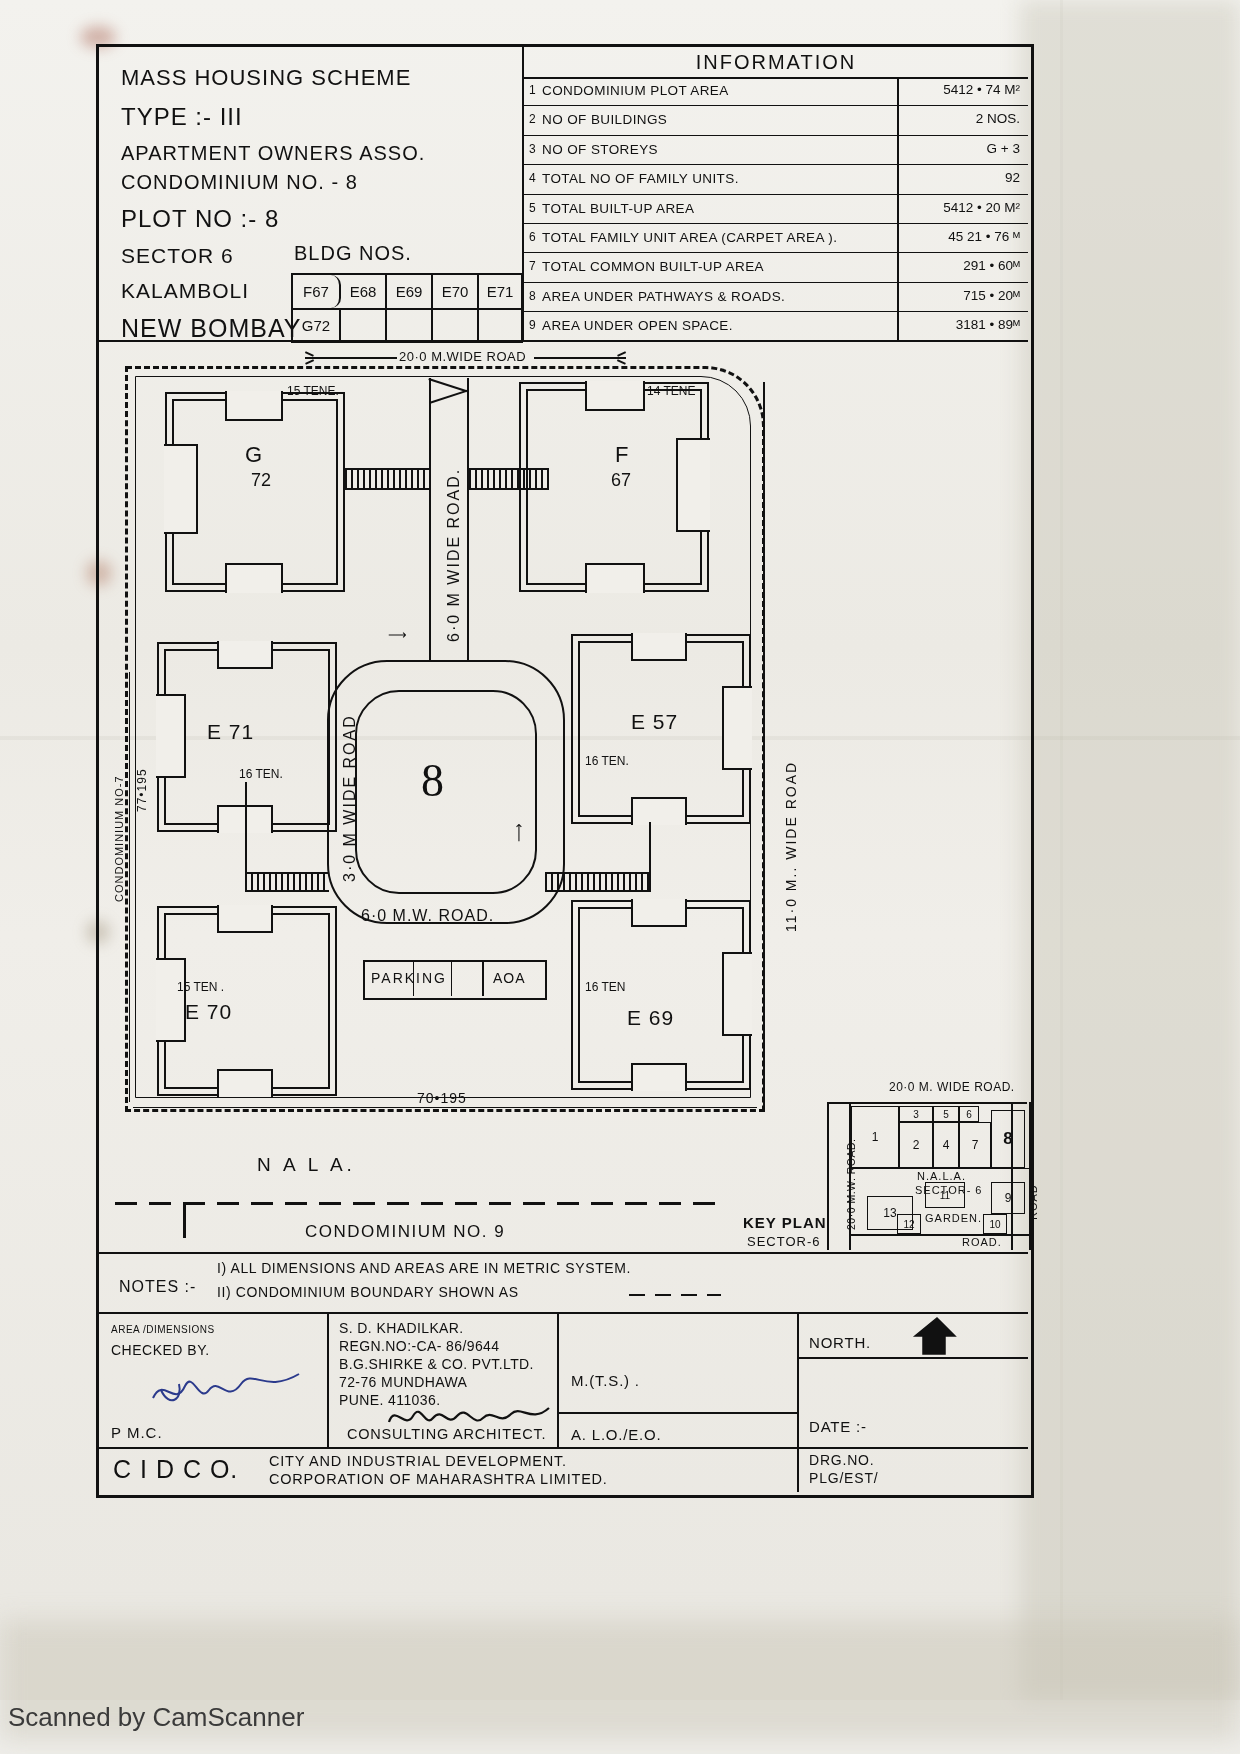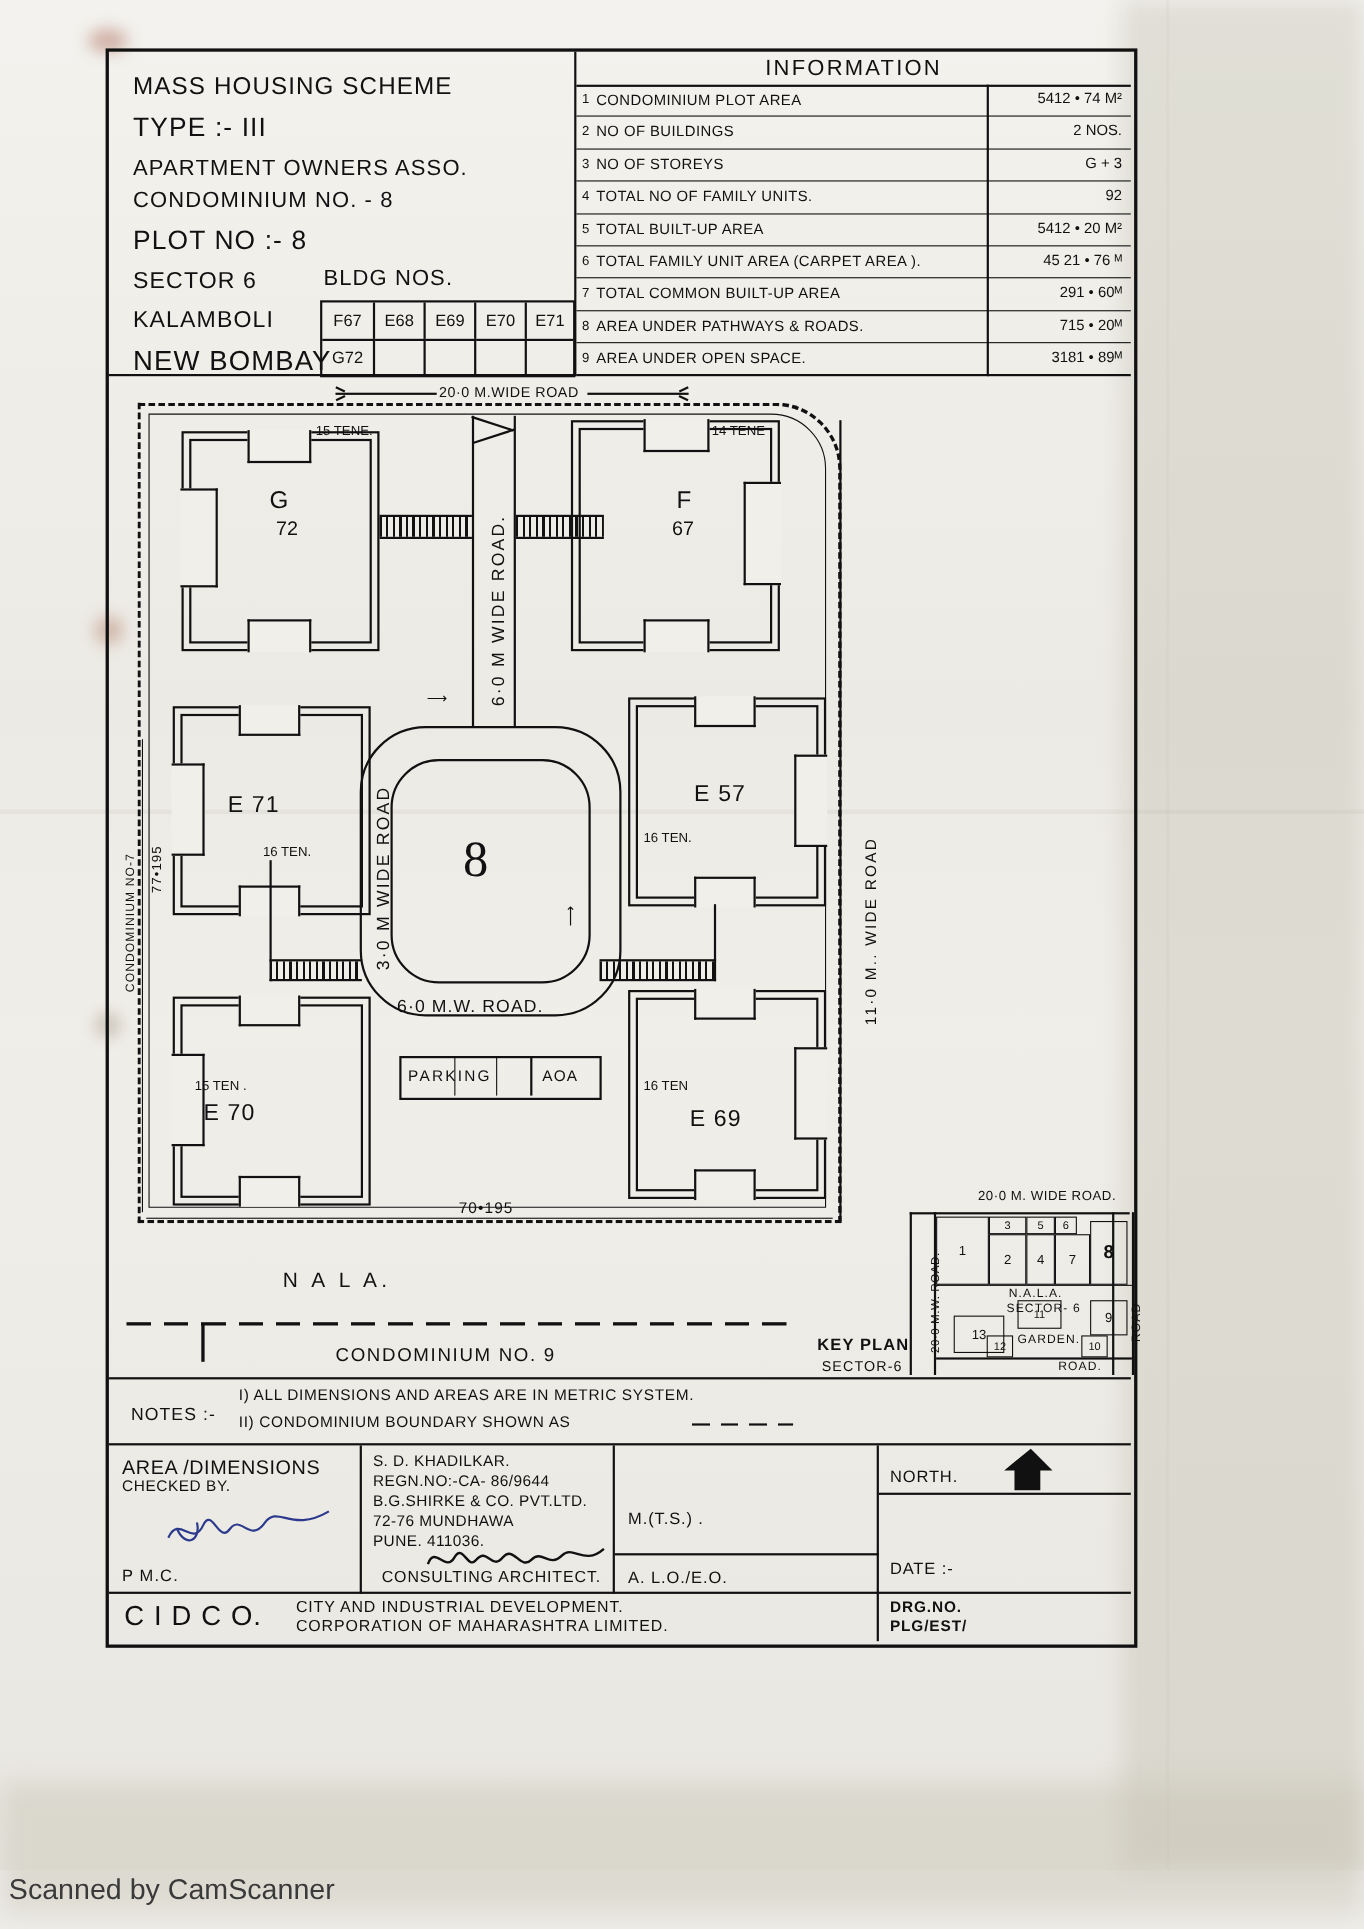--- a/index.html
+++ b/index.html
@@ -97,21 +97,21 @@
       <div class="t t2">TYPE :- III</div>
       <div class="t t3">APARTMENT OWNERS ASSO.</div>
       <div class="t t4">CONDOMINIUM NO. - 8</div>
       <div class="t t5">PLOT NO :- 8</div>
       <div class="t t6">SECTOR  6</div>
       <div class="t t7">KALAMBOLI</div>
       <div class="t t8">NEW BOMBAY</div>
       <div class="t t9">BLDG NOS.</div>
 
       <div id="bldgtable">
-        <div class="cell" style="left:0;width:48px;">F67</div>
+        <div class="cell" style="left:0;width:48px;border-radius:10px;">F67</div>
         <div class="cell" style="left:48px;width:46px;">E68</div>
         <div class="cell" style="left:94px;width:46px;">E69</div>
         <div class="cell" style="left:140px;width:46px;">E70</div>
         <div class="cell" style="left:186px;width:42px;border-right:none;">E71</div>
         <div class="cell r2" style="left:0;width:48px;">G72</div>
         <div class="cell r2" style="left:48px;width:46px;"></div>
         <div class="cell r2" style="left:94px;width:46px;"></div>
         <div class="cell r2" style="left:140px;width:46px;"></div>
         <div class="cell r2" style="left:186px;width:42px;border-right:none;"></div>
       </div>
@@ -329,21 +329,21 @@
     <div class="blk" id="notes">
       <div class="lbl" style="left:20px;top:24px;font-size:16px;letter-spacing:1px;">NOTES :-</div>
       <div class="lbl" style="left:118px;top:6px;font-size:14px;letter-spacing:.6px;">I)  ALL DIMENSIONS AND  AREAS  ARE  IN  METRIC SYSTEM.</div>
       <div class="lbl" style="left:118px;top:30px;font-size:14px;letter-spacing:.6px;">II)  CONDOMINIUM  BOUNDARY  SHOWN  AS</div>
       <div class="line" style="left:530px;top:40px;width:92px;height:2px;background:repeating-linear-gradient(90deg,#111 0 16px,transparent 16px 26px);"></div>
     </div>
 
     <div class="blk" id="bot">
 
       <div class="bcell" style="left:0;top:0;width:230px;height:135px;">
-        <div class="bt" style="left:12px;top:10px;font-size:18px;letter-spacing:.5px;">AREA /DIMENSIONS</div>
+        <div class="bt" style="left:12px;top:10px;font-size:10px;letter-spacing:.5px;">AREA /DIMENSIONS</div>
         <div class="bt" style="left:12px;top:28px;font-size:14px;letter-spacing:.5px;">CHECKED BY.</div>
         <svg style="position:absolute;left:50px;top:50px;" width="160" height="50">
           <path d="M4 34 C14 12, 26 44, 36 22 C44 6, 50 40, 60 26 C70 12, 78 40, 92 20 C104 4, 116 30, 150 10" fill="none" stroke="#2b3a8c" stroke-width="2"></path>
           <path d="M12 26 C20 44, 34 36, 30 20" fill="none" stroke="#2b3a8c" stroke-width="2"></path>
         </svg>
         <div class="bt" style="left:12px;top:110px;font-size:15px;letter-spacing:1px;">P M.C.</div>
       </div>
 
       <div class="bcell" style="left:230px;top:0;width:230px;height:135px;">
         <div class="bt" style="left:10px;top:6px;font-size:14px;letter-spacing:.4px;">S. D. KHADILKAR.</div>
@@ -371,21 +371,21 @@
       </div>
       <div class="bcell" style="left:700px;top:90px;width:229px;height:45px;border-right:none;">
         <div class="bt" style="left:10px;top:14px;font-size:15px;letter-spacing:.8px;">DATE :-</div>
       </div>
 
       <div class="bcell" style="left:0;top:135px;width:700px;height:43px;border-bottom:none;">
         <div class="bt" style="left:14px;top:6px;font-size:25px;letter-spacing:1px;">C I D C O.</div>
         <div class="bt" style="left:170px;top:4px;font-size:14.5px;letter-spacing:.8px;">CITY  AND  INDUSTRIAL  DEVELOPMENT.</div>
         <div class="bt" style="left:170px;top:22px;font-size:14.5px;letter-spacing:.8px;">CORPORATION OF MAHARASHTRA  LIMITED.</div>
       </div>
-      <div class="bcell" style="left:700px;top:135px;width:229px;height:43px;border-right:none;border-bottom:none;font-weight:bold;">
+      <div class="bcell" style="left:700px;top:135px;width:229px;height:43px;border-right:none;border-bottom:none;">
         <div class="bt" style="left:10px;top:3px;font-size:14px;letter-spacing:.8px;">DRG.NO.</div>
         <div class="bt" style="left:10px;top:21px;font-size:14px;letter-spacing:.8px;">PLG/EST/</div>
       </div>
     </div>
 
   </div>
 
   <div id="camscanner">Scanned by CamScanner</div>
 </div>
 

